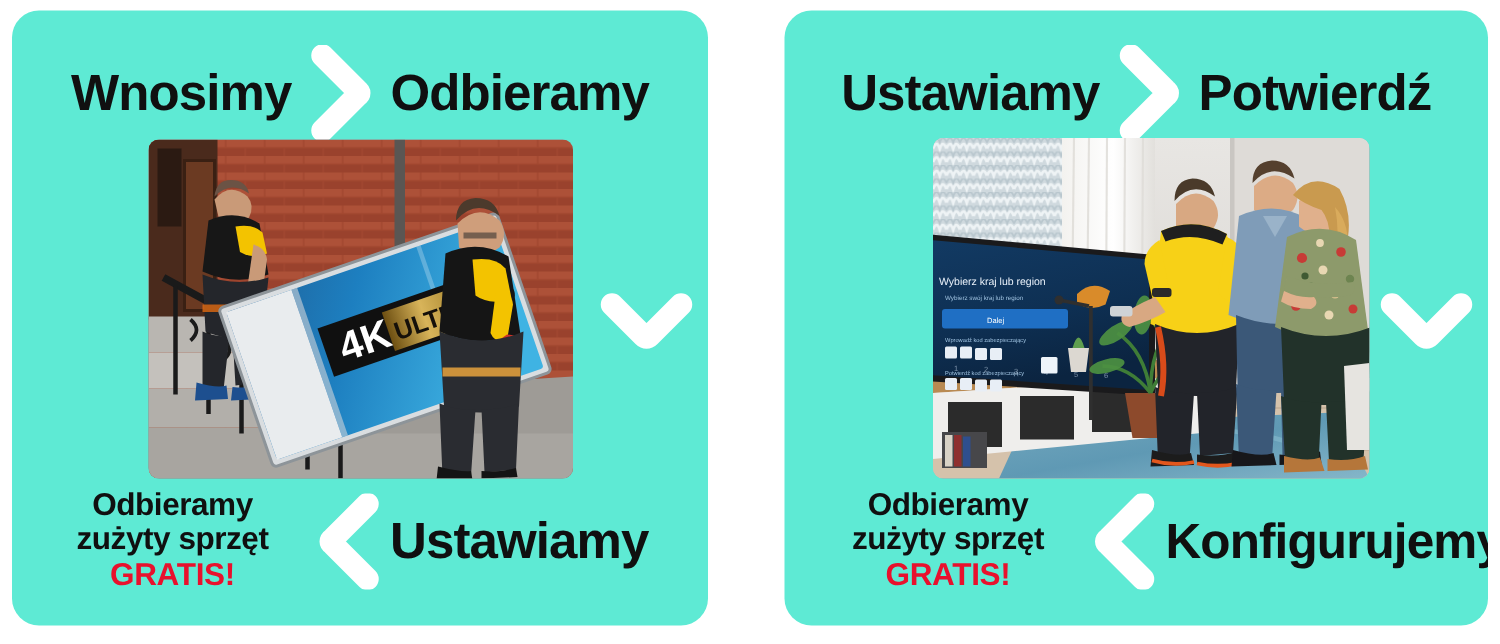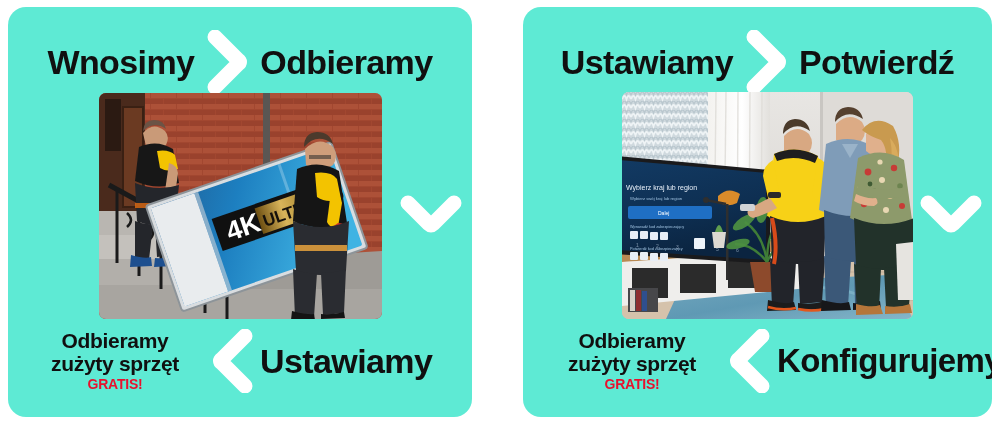--- a/index.html
+++ b/index.html
@@ -71,21 +71,21 @@
   .tb-l1,.tb-l2{
     font-weight:800;
     font-size:21px;
     color:#101010;
     letter-spacing:-0.3px;
     display:block;
     white-space:nowrap;
   }
   .tb-free{
     font-weight:800;
-    font-size:14px;
+    font-size:21px;
     color:#E8112D;
     letter-spacing:-0.2px;
     display:block;
     margin-top:1px;
   }
   .bl-chev{flex:0 0 auto;margin-left:2px;margin-right:4px;}
   .bottom-word{
     font-weight:800;
     font-size:34px;
     color:#101010;

